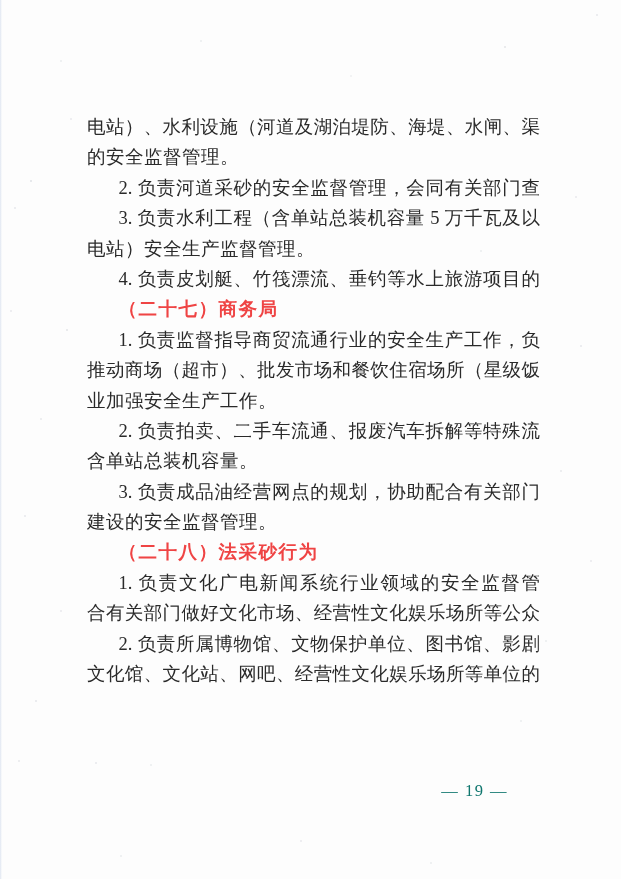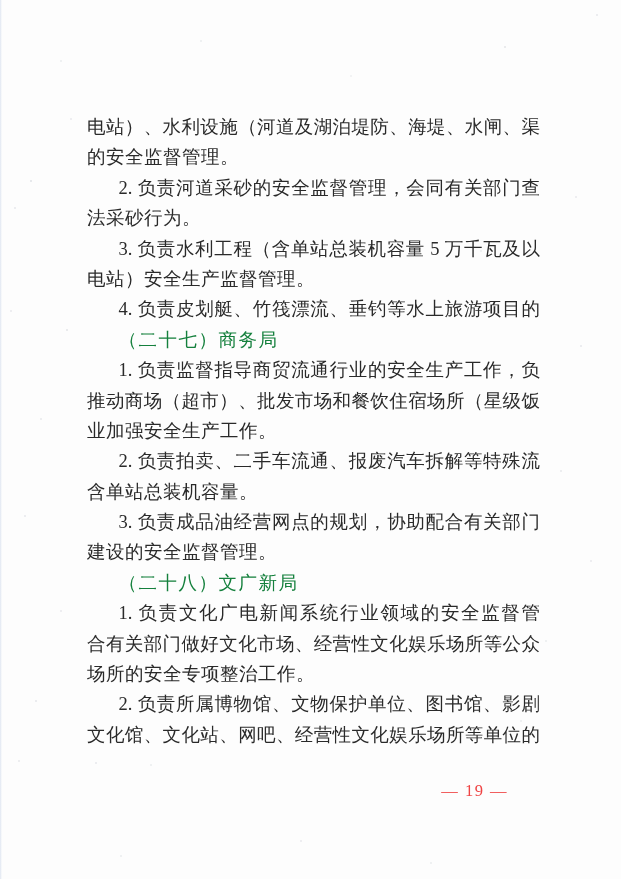--- a/index.html
+++ b/index.html
@@ -26,25 +26,25 @@
     overflow:hidden;
   }
   .jf {
     text-align:justify;
     text-align-last:justify;
     -moz-text-align-last:justify;
     white-space:normal;
     letter-spacing:0;
   }
   .ind { text-indent:1.7em; }
-  .heading { font-weight:normal; color:#15803d; letter-spacing:1.5px; }
+  .heading { font-weight:bold; color:#ef4444; letter-spacing:1.5px; }
   .pageno {
     position:absolute; top:781px; left:0; width:508px;
     text-align:right;
-    font-size:16.5px; letter-spacing:1.5px; color:#ef4444;
+    font-size:16.5px; letter-spacing:1.5px; color:#0f766e;
   }
   .noise {
     position:absolute; top:0; left:0; width:2px; height:2px; border-radius:50%;
     background:transparent;
     box-shadow:
       30px 180px 0 0 rgba(110,120,140,.20),
       14px 207px 0 0 rgba(110,120,140,.16),
       70px 118px 0 0 rgba(110,120,140,.14),
       222px 282px 0 0 rgba(110,120,140,.15),
       504px 46px 0 0 rgba(110,120,140,.18),
@@ -77,34 +77,32 @@
 <body>
 
 <div class="page">
   <div class="edge-line"></div>
   <div class="noise"></div>
 
   <div class="content">
     <div class="line jf">电站）、水利设施（河道及湖泊堤防、海堤、水闸、渠道等）</div>
     <div class="line">的安全监督管理。</div>
     <div class="line jf ind">2. 负责河道采砂的安全监督管理，会同有关部门查处违</div>
-    <div class="line">法采砂行为。</div>
     <div class="line jf ind">3. 负责水利工程（含单站总装机容量 5 万千瓦及以下水</div>
     <div class="line">电站）安全生产监督管理。</div>
     <div class="line jf ind">4. 负责皮划艇、竹筏漂流、垂钓等水上旅游项目的审批、</div>
     <div class="line ind heading">（二十七）商务局</div>
     <div class="line jf ind">1. 负责监督指导商贸流通行业的安全生产工作，负责、</div>
     <div class="line jf">推动商场（超市）、批发市场和餐饮住宿场所（星级饭店除外）</div>
     <div class="line">业加强安全生产工作。</div>
     <div class="line jf ind">2. 负责拍卖、二手车流通、报废汽车拆解等特殊流通行</div>
     <div class="line">含单站总装机容量。</div>
     <div class="line jf ind">3. 负责成品油经营网点的规划，协助配合有关部门做好</div>
     <div class="line">建设的安全监督管理。</div>
-    <div class="line ind heading">（二十八）文广新局</div>
+    <div class="line ind heading">（二十八）法采砂行为</div>
     <div class="line jf ind">1. 负责文化广电新闻系统行业领域的安全监督管理，配</div>
     <div class="line jf">合有关部门做好文化市场、经营性文化娱乐场所等公众聚集</div>
-    <div class="line">场所的安全专项整治工作。</div>
     <div class="line jf ind">2. 负责所属博物馆、文物保护单位、图书馆、影剧院、</div>
     <div class="line jf">文化馆、文化站、网吧、经营性文化娱乐场所等单位的安全</div>
   </div>
 
   <div class="pageno">— 19 —</div>
 </div>
 
 </body></html>

